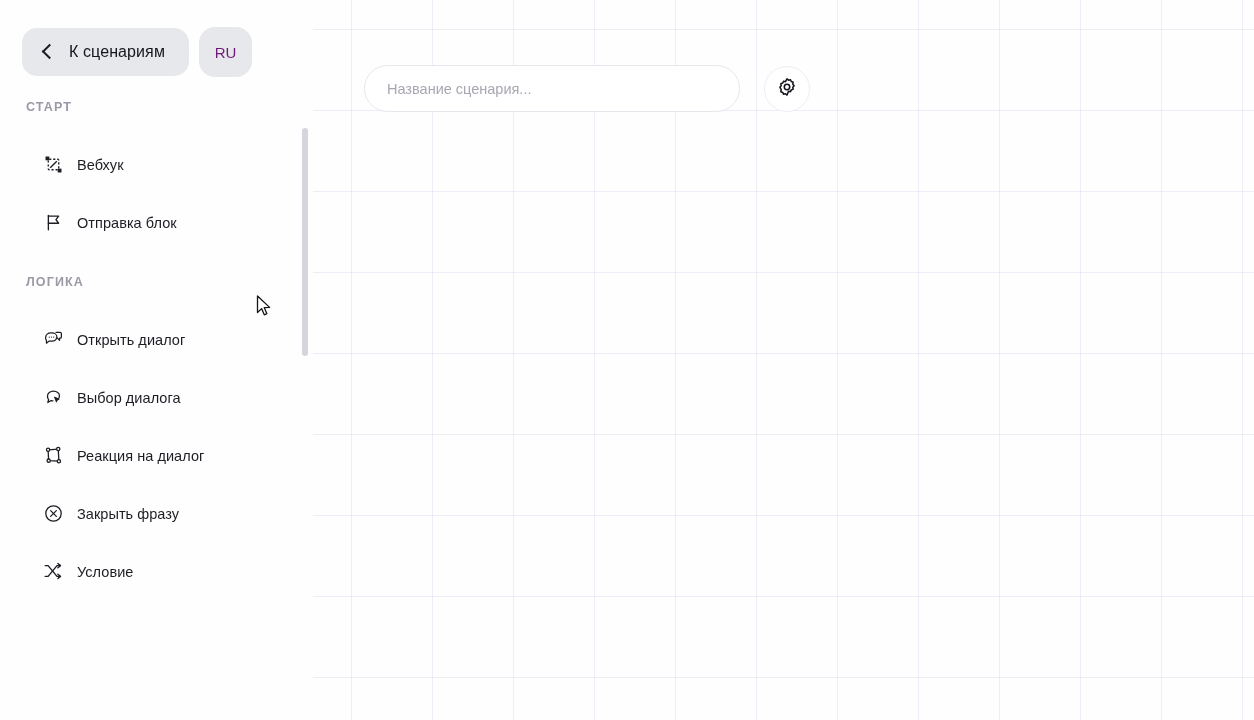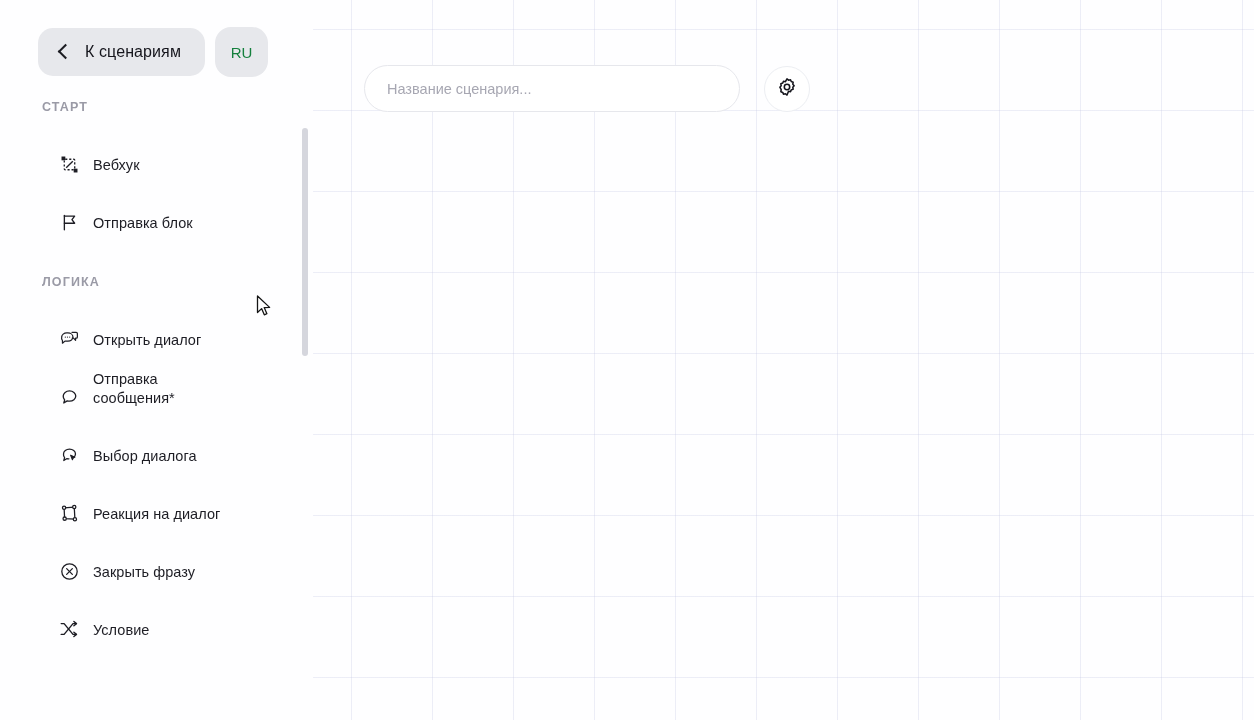--- a/index.html
+++ b/index.html
@@ -26,21 +26,20 @@
     width: 313px;
     height: 720px;
     flex: 0 0 313px;
     background-color: #fefeff;
     background-image:
       radial-gradient(circle, rgba(205,205,150,0.40) 0.6px, transparent 0.7px),
       radial-gradient(circle, rgba(180,190,225,0.30) 0.6px, transparent 0.7px);
     background-size: 10px 10px, 10px 10px;
     background-position: 0 0, 5px 5px;
     overflow: hidden;
-    padding-left: 16px;
   }
 
   .sidebar-header {
     display: flex;
     align-items: center;
     gap: 10px;
     padding: 26px 0 0 22px;
     height: 78px;
   }
 
@@ -83,21 +82,21 @@
 
   .lang-badge {
     display: flex;
     align-items: center;
     justify-content: center;
     width: 53px;
     height: 50px;
     background: #e7e8ec;
     border-radius: 16px;
     font-size: 15px;
-    color: #15803d;
+    color: #701a75;
     cursor: pointer;
     user-select: none;
   }
 
   
   .palette {
     position: relative;
     height: 642px;
     padding-top: 22px;
     overflow: hidden;
@@ -280,28 +279,20 @@
             <circle cx="5.6" cy="7.4" r="0.65" fill="currentColor" stroke="none"></circle>
             <circle cx="7.9" cy="7.4" r="0.65" fill="currentColor" stroke="none"></circle>
             <circle cx="10.2" cy="7.4" r="0.65" fill="currentColor" stroke="none"></circle>
             <path d="M12.6 2.4 h4.4 a1.3 1.3 0 0 1 1.3 1.3 v3.6 a1.3 1.3 0 0 1 -1.3 1.3 h-0.6 v2.2 l-2.2 -2.2 h-1.3"></path>
           </svg>
         </span>
         <span class="item-label">Открыть диалог</span>
       </div>
 
 
-      <div class="palette-item">
-        <span class="item-icon">
-          <svg width="19" height="19" viewBox="0 0 20 20" fill="none" stroke="currentColor" stroke-width="1.4" stroke-linecap="round" stroke-linejoin="round">
-            <path d="M10 3.1 a6.6 5.4 0 0 1 6.6 5.4 a6.6 5.4 0 0 1 -6.6 5.4 a8 8 0 0 1 -2.4 -0.35 l-3.6 2.2 l0.9 -3.1 a5.4 5.4 0 0 1 -1.5 -4.15 a6.6 5.4 0 0 1 6.6 -5.4 z"></path>
-          </svg>
-        </span>
-        <span class="item-label">Отправка сообщения*</span>
-      </div>
 
       <div class="palette-item">
         <span class="item-icon">
           <svg width="19" height="19" viewBox="0 0 20 20" fill="none" stroke="currentColor" stroke-width="1.35" stroke-linecap="round" stroke-linejoin="round">
             <path d="M10 3.3 a6.3 5.1 0 0 1 6.3 5.1 a6.3 5.1 0 0 1 -2.2 3.85 M9.4 13.5 a8 8 0 0 1 -2 -0.3 l-3.4 2.1 l0.85 -3 a5.1 5.1 0 0 1 -1.15 -3.9 a6.3 5.1 0 0 1 6.3 -5.1"></path>
             <path d="M11.1 9.6 l4.7 2.1 l-1.9 0.85 l-0.85 1.9 z" fill="currentColor" stroke-width="1.1"></path>
           </svg>
         </span>
         <span class="item-label">Выбор диалога</span>
       </div>

